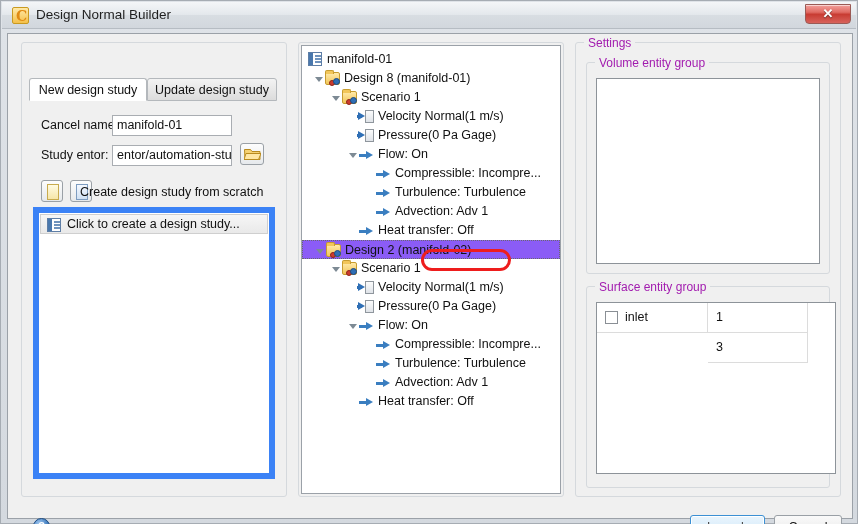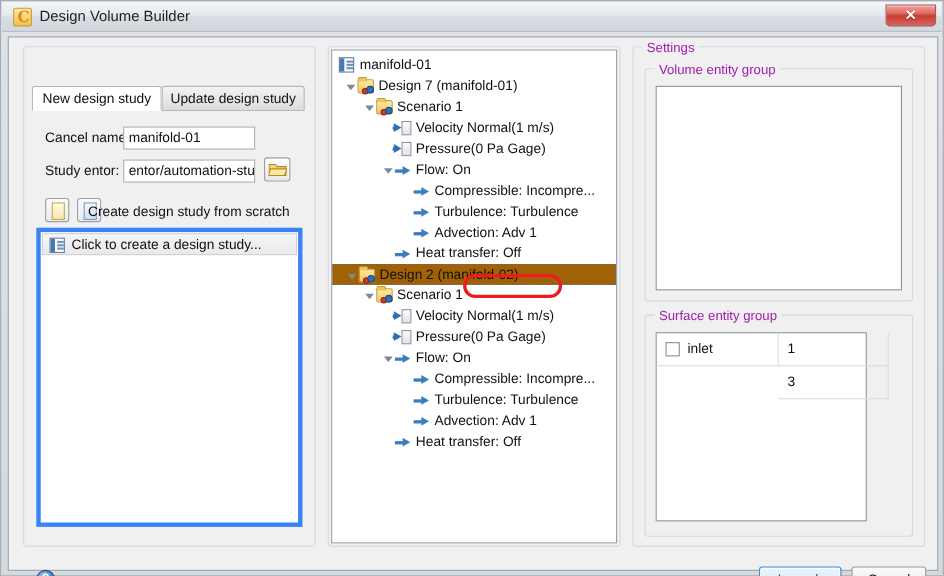--- a/index.html
+++ b/index.html
@@ -95,21 +95,21 @@
     background:linear-gradient(to bottom,#fffbe3,#f6e6a8);
     border:1px solid #c8ab4e;box-sizing:border-box;
   }
   .page-ico-blue{
     position:absolute;left:5px;top:3px;width:12px;height:16px;
     background:linear-gradient(to bottom,#f4f8ff,#cfe0f3);
     border:1px solid #7d9cc0;box-sizing:border-box;
   }
   .scratch-label{position:absolute;left:72px;top:151px;font-size:12.5px;color:#111;}
   .listbox{
-    position:absolute;background:#fff;border:4px solid #3b82f6;box-sizing:border-box;
+    position:absolute;background:#fff;border:6px solid #3b82f6;box-sizing:border-box;
   }
   .list-row{
     position:absolute;left:1px;top:1px;right:1px;height:20px;
     background:linear-gradient(to bottom,#f6f6f6,#e9e9e9);
     border:1px solid #cfcfcf;box-sizing:border-box;
   }
   .list-row .label{position:absolute;left:26px;top:2px;font-size:12.5px;color:#111;}
   .listicon{
     position:absolute;width:14px;height:14px;box-sizing:border-box;
     border:1px solid #5e7ea6;background:#fff;
@@ -122,21 +122,21 @@
   }
   
   #tree-panel{left:290px;top:8px;width:266px;height:455px;}
   .tree{
     position:absolute;left:2px;top:2px;width:260px;height:449px;
     background:#fff;border:1px solid #9ba1a8;box-sizing:border-box;overflow:hidden;
   }
   .tnode{position:absolute;left:0;width:258px;height:19px;}
   .tnode .txt{position:absolute;top:2px;font-size:12.5px;color:#111;white-space:nowrap;}
   .tnode.selected{
-    background:#a16207;border:1px dotted #6a6a6a;box-sizing:border-box;text-decoration:underline;
+    background:#8b5cf6;border:1px dotted #6a6a6a;box-sizing:border-box;text-decoration:underline;
   }
   .expander{
     position:absolute;top:7px;width:0;height:0;
     border-left:4px solid #7d8a94;border-top:3.5px solid transparent;border-bottom:3.5px solid transparent;
   }
   .expander.open{
     border-left:4px solid transparent;border-right:4px solid transparent;
     border-top:5px solid #7d8a94;border-bottom:0;top:8px;
   }
   .ico-root{
@@ -242,21 +242,21 @@
 </style>
 </head>
 <body>
 
 <div class="window">
 
   <div class="titlebar">
     <div class="app-icon">
       <div class="c">C</div>
     </div>
-    <div class="title-text">Design Volume Builder</div>
+    <div class="title-text">Design Normal Builder</div>
     <div class="close-btn">
       <div class="x">✕</div>
     </div>
   </div>
 
   <div class="client">
 
     <div class="groupbox" id="left-panel"></div>
 
     <div class="tabstrip">
@@ -307,21 +307,21 @@
               <b style="top:8px;"></b>
             </div>
             <div class="txt" style="left: 25px;">manifold-01</div>
           </div>
           <div class="tnode" style="top: 23px;">
             <div class="expander open" style="left: 13px;"></div>
             <div class="ico-folder" style="left: 23px;">
               <span class="dot2"></span>
               <span class="dot1"></span>
             </div>
-            <div class="txt" style="left: 42px;">Design 7 (manifold-01)</div>
+            <div class="txt" style="left: 42px;">Design 8 (manifold-01)</div>
           </div>
           <div class="tnode" style="top: 42px;">
             <div class="expander open" style="left: 30px;"></div>
             <div class="ico-folder" style="left: 40px;">
               <span class="dot2"></span>
               <span class="dot1"></span>
             </div>
             <div class="txt" style="left: 59px;">Scenario 1</div>
           </div>
           <div class="tnode" style="top: 61px;">
@@ -450,21 +450,21 @@
 
     <div class="groupbox" id="settings-panel"></div>
     <div class="gb-title" style="left:576px;top:2px;">Settings</div>
 
     <div class="groupbox" id="volume-group"></div>
     <div class="gb-title" style="left:587px;top:22px;">Volume entity group</div>
     <div class="entity-list" style="left:588px;top:44px;width:224px;height:186px;"></div>
 
     <div class="groupbox" id="surface-group"></div>
     <div class="gb-title" style="left:587px;top:246px;">Surface entity group</div>
-    <div class="entity-list" style="left:588px;top:268px;width:192px;height:172px;">
+    <div class="entity-list" style="left:588px;top:268px;width:240px;height:172px;">
       <div class="etable" id="surface-table">
           <div class="erow" style="top: 0px;">
             <div class="ecell-name">
               <div class="cb"></div>
               <div class="nm">inlet</div>
             </div>
             <div class="ecell-val">
               <div class="vv">1</div>
             </div>
           </div>

